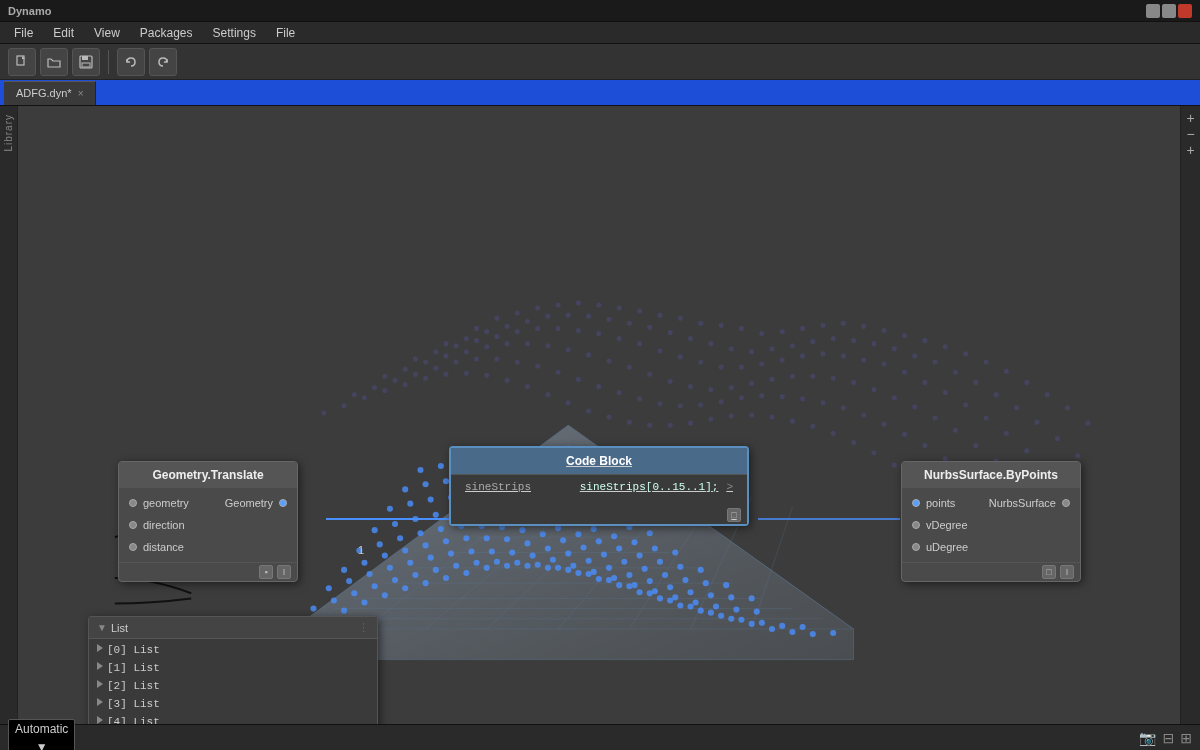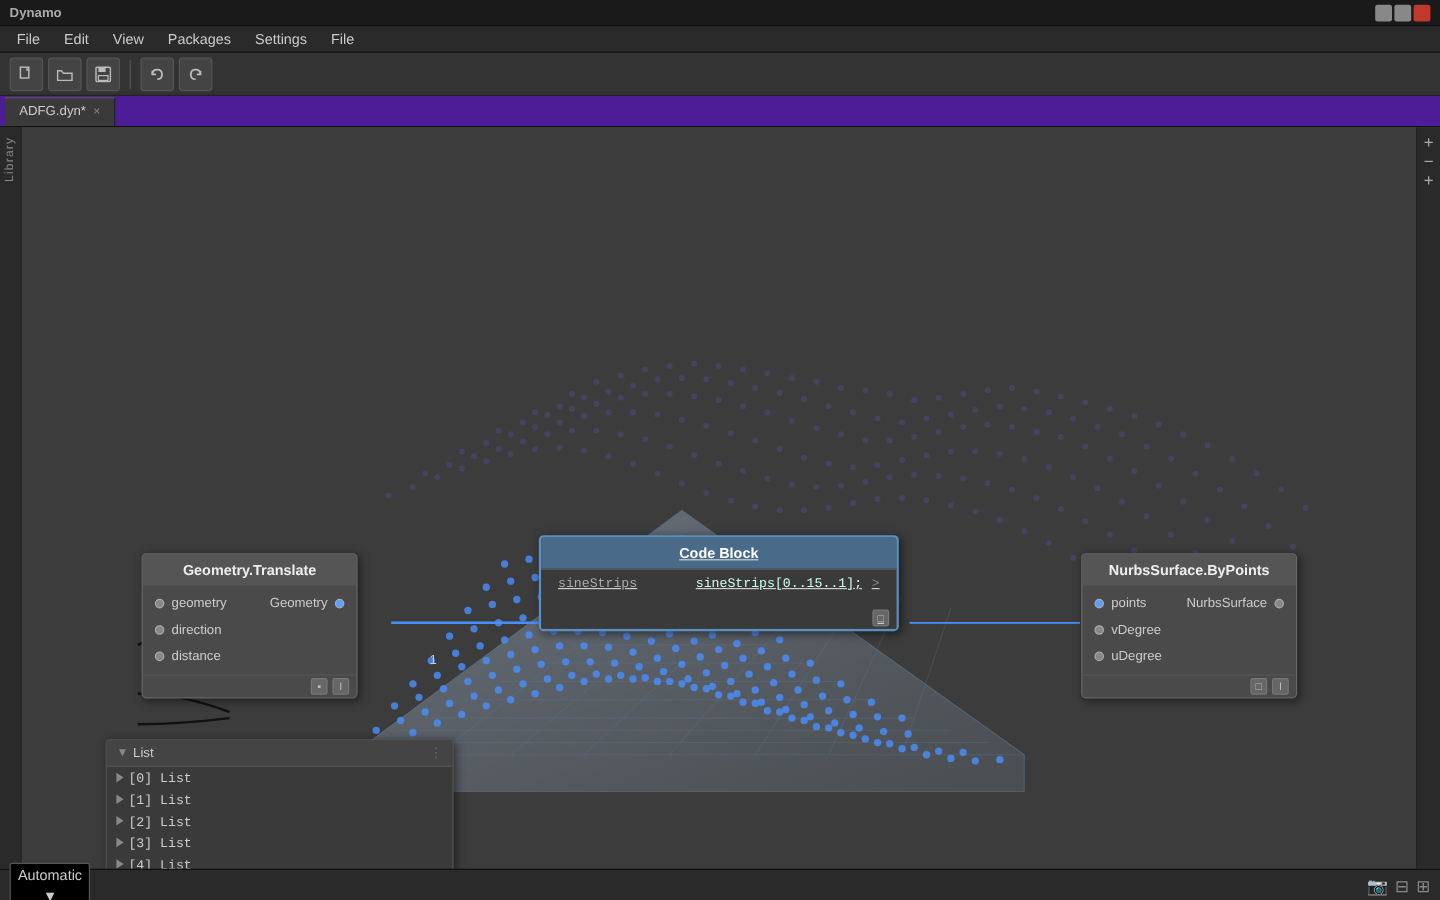--- a/index.html
+++ b/index.html
@@ -85,21 +85,21 @@
     }
     .toolbar-divider {
       width: 1px; height: 24px;
       background: #555;
       margin: 0 4px;
     }
 
     
     #tabbar {
       height: 26px;
-      background: #4c1d95;
+      background: #1d4ed8;
       display: flex;
       align-items: center;
       padding-left: 4px;
       border-bottom: 1px solid #111;
     }
     .tab {
       height: 24px;
       background: #3a3a3a;
       padding: 0 12px;
       display: flex;

